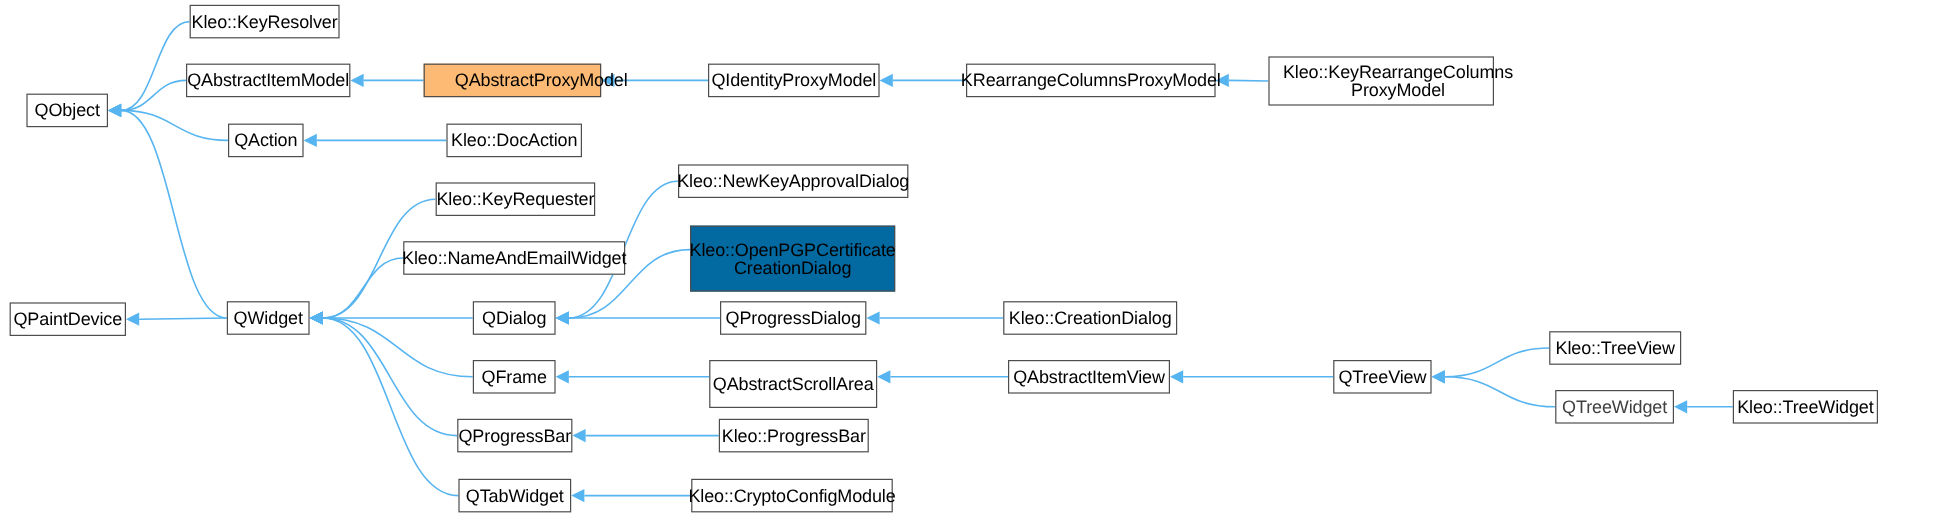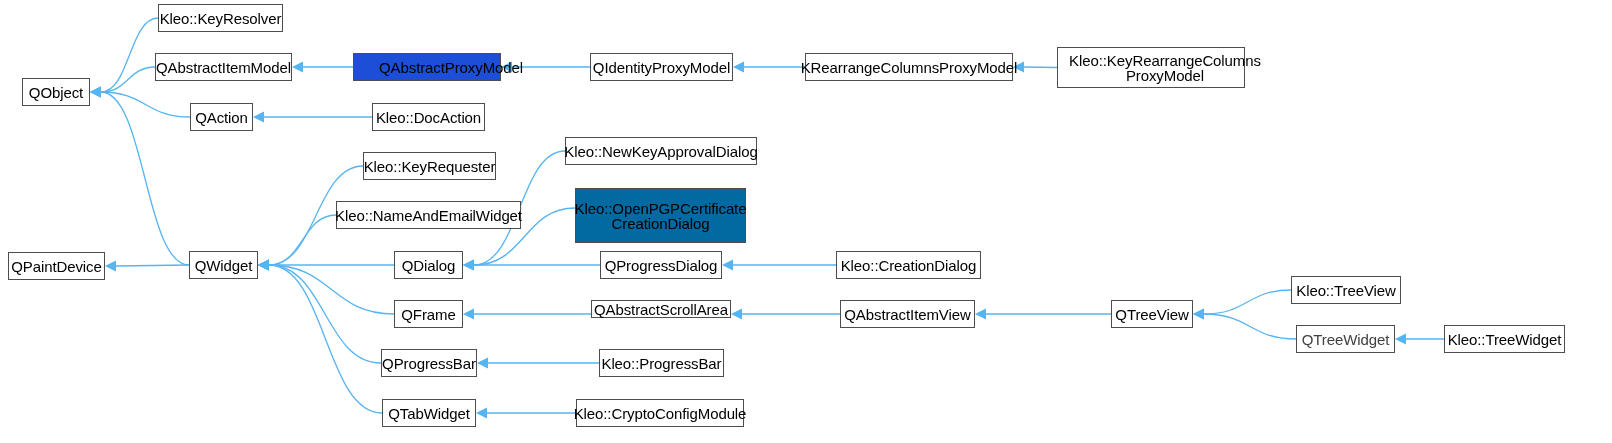--- a/index.html
+++ b/index.html
@@ -155,39 +155,39 @@
       </g>
       <g>
         <path d="M 576 413 L 487 413" fill="none" stroke="#56b4f0" stroke-width="1.3"></path>
         <polygon points="476,413 487,407.5 487,418.5" fill="#56b4f0"></polygon>
       </g>
     </svg>
 <div class="node" style="left: 22px; top: 78px; width: 68px; height: 28px; border-color: rgb(77, 77, 77); background: rgb(255, 255, 255); color: rgb(0, 0, 0);">QObject</div>
     <div class="node" style="left: 158px; top: 4px; width: 125px; height: 28px; border-color: rgb(77, 77, 77); background: rgb(255, 255, 255); color: rgb(0, 0, 0);">Kleo::KeyResolver</div>
     <div class="node" style="left: 155px; top: 53px; width: 137px; height: 28px; border-color: rgb(77, 77, 77); background: rgb(255, 255, 255); color: rgb(0, 0, 0);">QAbstractItemModel</div>
     <div class="node" style="left: 190px; top: 103px; width: 63px; height: 28px; border-color: rgb(77, 77, 77); background: rgb(255, 255, 255); color: rgb(0, 0, 0);">QAction</div>
-    <div class="node" style="left: 353px; top: 53px; width: 148px; height: 28px; border-color: rgb(77, 77, 77); background: #1d4ed8; color: rgb(0, 0, 0); padding-left: 48px;">QAbstractProxyModel</div>
+    <div class="node" style="left: 353px; top: 53px; width: 148px; height: 28px; border-color: rgb(77, 77, 77); background: #fdba74; color: rgb(0, 0, 0); padding-left: 48px;">QAbstractProxyModel</div>
     <div class="node" style="left: 372px; top: 103px; width: 113px; height: 28px; border-color: rgb(77, 77, 77); background: rgb(255, 255, 255); color: rgb(0, 0, 0);">Kleo::DocAction</div>
     <div class="node" style="left: 590px; top: 53px; width: 143px; height: 28px; border-color: rgb(77, 77, 77); background: rgb(255, 255, 255); color: rgb(0, 0, 0);">QIdentityProxyModel</div>
     <div class="node" style="left: 805px; top: 53px; width: 208px; height: 28px; border-color: rgb(77, 77, 77); background: rgb(255, 255, 255); color: rgb(0, 0, 0);">KRearrangeColumnsProxyModel</div>
     <div class="node" style="left: 1057px; top: 47px; width: 188px; height: 41px; border-color: rgb(77, 77, 77); background: rgb(255, 255, 255); color: rgb(0, 0, 0); padding-left: 28px;">Kleo::KeyRearrangeColumns
 ProxyModel</div>
     <div class="node" style="left: 8px; top: 252px; width: 97px; height: 28px; border-color: rgb(77, 77, 77); background: rgb(255, 255, 255); color: rgb(0, 0, 0);">QPaintDevice</div>
     <div class="node" style="left: 189px; top: 251px; width: 69px; height: 28px; border-color: rgb(77, 77, 77); background: rgb(255, 255, 255); color: rgb(0, 0, 0);">QWidget</div>
     <div class="node" style="left: 363px; top: 152px; width: 133px; height: 28px; border-color: rgb(77, 77, 77); background: rgb(255, 255, 255); color: rgb(0, 0, 0);">Kleo::KeyRequester</div>
     <div class="node" style="left: 336px; top: 201px; width: 185px; height: 28px; border-color: rgb(77, 77, 77); background: rgb(255, 255, 255); color: rgb(0, 0, 0);">Kleo::NameAndEmailWidget</div>
     <div class="node" style="left: 565px; top: 137px; width: 192px; height: 28px; border-color: rgb(77, 77, 77); background: rgb(255, 255, 255); color: rgb(0, 0, 0);">Kleo::NewKeyApprovalDialog</div>
     <div class="node" style="left: 575px; top: 188px; width: 171px; height: 55px; border-color: rgb(77, 77, 77); background: #0369a1; color: rgb(0, 0, 0);">Kleo::OpenPGPCertificate
 CreationDialog</div>
     <div class="node" style="left: 394px; top: 251px; width: 69px; height: 28px; border-color: rgb(77, 77, 77); background: rgb(255, 255, 255); color: rgb(0, 0, 0);">QDialog</div>
     <div class="node" style="left: 394px; top: 300px; width: 69px; height: 28px; border-color: rgb(77, 77, 77); background: rgb(255, 255, 255); color: rgb(0, 0, 0);">QFrame</div>
     <div class="node" style="left: 381px; top: 349px; width: 96px; height: 28px; border-color: rgb(77, 77, 77); background: rgb(255, 255, 255); color: rgb(0, 0, 0);">QProgressBar</div>
     <div class="node" style="left: 382px; top: 399px; width: 94px; height: 28px; border-color: rgb(77, 77, 77); background: rgb(255, 255, 255); color: rgb(0, 0, 0);">QTabWidget</div>
     <div class="node" style="left: 600px; top: 251px; width: 122px; height: 28px; border-color: rgb(77, 77, 77); background: rgb(255, 255, 255); color: rgb(0, 0, 0);">QProgressDialog</div>
-    <div class="node" style="left: 591px; top: 300px; width: 140px; height: 18px; border-color: rgb(77, 77, 77); background: rgb(255, 255, 255); color: rgb(0, 0, 0);">QAbstractScrollArea</div>
+    <div class="node" style="left: 591px; top: 300px; width: 140px; height: 40px; border-color: rgb(77, 77, 77); background: rgb(255, 255, 255); color: rgb(0, 0, 0);">QAbstractScrollArea</div>
     <div class="node" style="left: 599px; top: 349px; width: 125px; height: 28px; border-color: rgb(77, 77, 77); background: rgb(255, 255, 255); color: rgb(0, 0, 0);">Kleo::ProgressBar</div>
     <div class="node" style="left: 576px; top: 399px; width: 168px; height: 28px; border-color: rgb(77, 77, 77); background: rgb(255, 255, 255); color: rgb(0, 0, 0);">Kleo::CryptoConfigModule</div>
     <div class="node" style="left: 836px; top: 251px; width: 145px; height: 28px; border-color: rgb(77, 77, 77); background: rgb(255, 255, 255); color: rgb(0, 0, 0);">Kleo::CreationDialog</div>
     <div class="node" style="left: 840px; top: 300px; width: 135px; height: 28px; border-color: rgb(77, 77, 77); background: rgb(255, 255, 255); color: rgb(0, 0, 0);">QAbstractItemView</div>
     <div class="node" style="left: 1111px; top: 300px; width: 82px; height: 28px; border-color: rgb(77, 77, 77); background: rgb(255, 255, 255); color: rgb(0, 0, 0);">QTreeView</div>
     <div class="node" style="left: 1291px; top: 276px; width: 110px; height: 28px; border-color: rgb(77, 77, 77); background: rgb(255, 255, 255); color: rgb(0, 0, 0);">Kleo::TreeView</div>
     <div class="node" style="left: 1296px; top: 325px; width: 99px; height: 28px; border-color: rgb(77, 77, 77); background: rgb(255, 255, 255); color: #404040;">QTreeWidget</div>
     <div class="node" style="left: 1444px; top: 325px; width: 121px; height: 28px; border-color: rgb(77, 77, 77); background: rgb(255, 255, 255); color: rgb(0, 0, 0);">Kleo::TreeWidget</div>
   </div>
 

